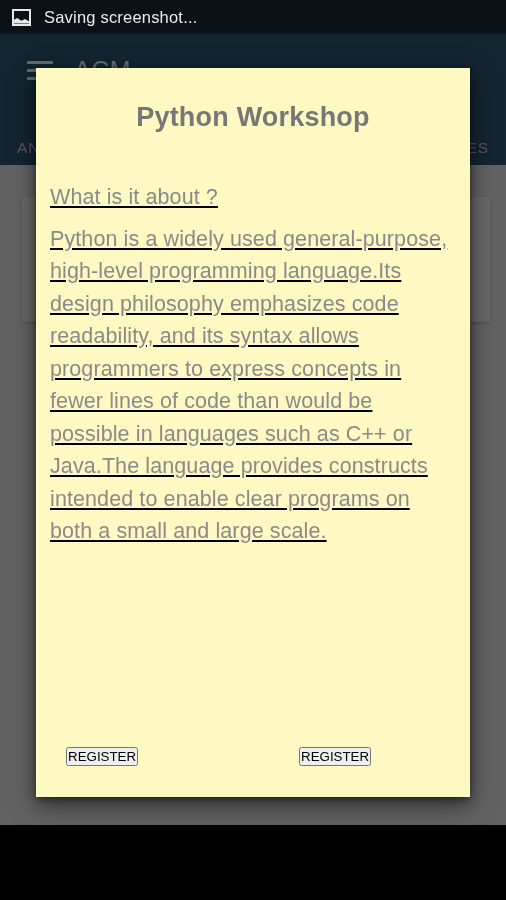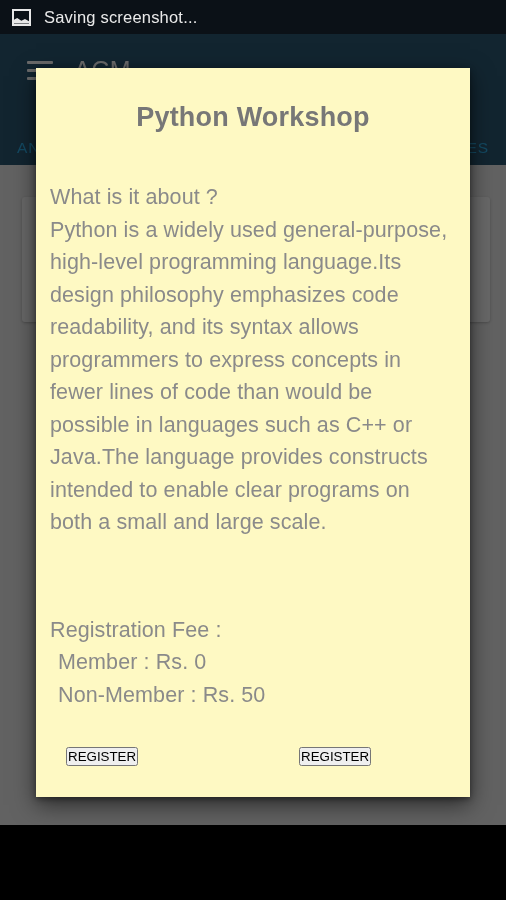--- a/index.html
+++ b/index.html
@@ -48,21 +48,21 @@
   #app-title {
     position:absolute; left:74px; top:22px;
     color:#ffffff; font-size:25px; font-weight:400; letter-spacing:.5px;
   }
   #tabrow {
     position:absolute; top:96px; left:0; width:506px; height:35px;
     display:flex; align-items:center; justify-content:space-between;
     padding:0 17px;
   }
   #tabrow .tab {
-    color:#0ea5e9; font-size:15.5px; letter-spacing:.9px; white-space:nowrap;
+    color:#f0abfc; font-size:15.5px; letter-spacing:.9px; white-space:nowrap;
   }
   #app-body { position:absolute; top:131px; left:0; width:506px; height:660px; }
   #bg-card {
     position:absolute; left:22px; top:32px; width:468px; height:125px;
     background:#fafafa; border-radius:3px;
     box-shadow:0 1px 3px rgba(0,0,0,.28);
   }
 
   
   #scrim {
@@ -76,28 +76,28 @@
     background:#fef9c3;
     box-shadow:0 8px 22px rgba(0,0,0,.55), 0 2px 6px rgba(0,0,0,.4);
     display:flex; flex-direction:column;
   }
   #dlg-title {
     text-align:center; color:#777777;
     font-size:27px; font-weight:bold; letter-spacing:.2px;
     padding:34px 20px 0 20px;
   }
   #dlg-content {
-    flex:1 1 auto; padding:0 14px 0 14px; overflow:hidden;
+    flex:1 1 auto; padding:0 14px 0 14px; overflow:hidden;text-decoration:underline;
   }
   .body-block {
     color:#8a8a8a; font-size:21.5px; line-height:32.5px;
     letter-spacing:.1px; padding:0 0 0 0;
   }
   #about-heading { margin-top:48px; }
-  #about-text { margin-top:0; }
+  #about-text { margin-top:9px; }
   #fee-block { margin-top:75px; }
   .fee-indent { padding-left:8px; }
   #dlg-actions {
     flex:0 0 auto; height:72px;
     display:flex; align-items:center;
   }
   #btn-contact { position:absolute; left:66px; top:747px; }
   #btn-register { position:absolute; left:299px; top:747px; }
 
   
@@ -153,25 +153,20 @@
   <div id="scrim"></div>
 
   <div id="dialog">
 
     <div id="dlg-title">Python Workshop</div>
 
     <div id="dlg-content">
       <div class="body-block" id="about-heading">What is it about ?</div>
       <div class="body-block" id="about-text">Python is a widely used general-purpose, high-level programming language.Its design philosophy emphasizes code readability, and its syntax allows programmers to express concepts in fewer lines of code than would be possible in languages such as C++ or Java.The language provides constructs intended to enable clear programs on both a small and large scale.</div>
 
-      <div id="fee-block">
-        <div class="body-block">Registration Fee :</div>
-        <div class="body-block fee-indent">Member : Rs.  0</div>
-        <div class="body-block fee-indent">Non-Member : Rs.  50</div>
-      </div>
     </div>
 
     <div id="dlg-actions"></div>
   </div>
 
   <button class="action" id="btn-contact">REGISTER</button>
   <button class="action" id="btn-register">REGISTER</button>
 
   <div id="navbar">
     <div class="nav-btn">

